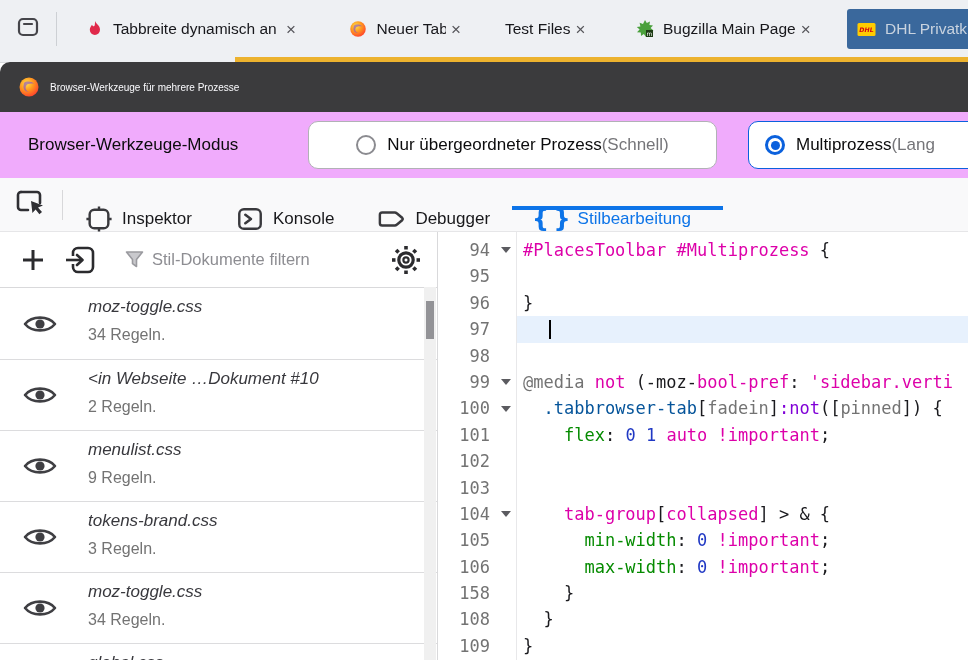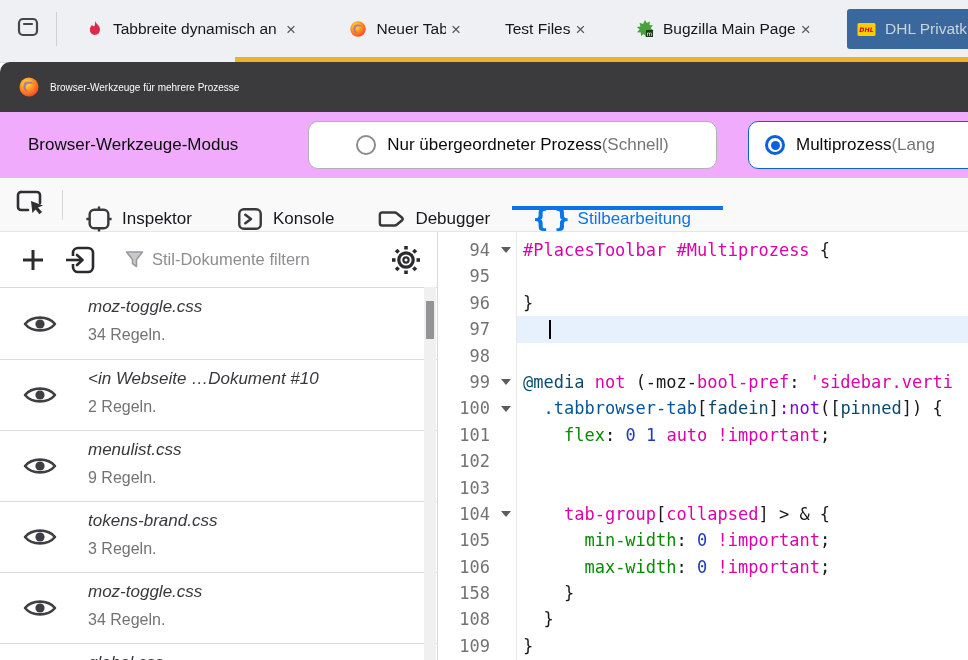--- a/index.html
+++ b/index.html
@@ -77,21 +77,21 @@
   #gutterline{position:absolute;left:78px;top:0;bottom:0;width:1px;background:#e8e8ea;}
   .cl{display:flex;height:26.4px;line-height:26.4px;font-family:"DejaVu Sans Mono","Liberation Mono",monospace;
       font-size:17px;}
   .cl .ln{width:52px;padding-right:6px;text-align:right;color:#737373;flex:0 0 auto;}
   .cl .fold{width:20px;flex:0 0 auto;display:flex;align-items:center;justify-content:center;}
   .cl .fold i{display:block;width:0;height:0;border-left:5px solid transparent;border-right:5px solid transparent;
               border-top:6.5px solid #5b5b60;}
   .cl .ltext{flex:1 1 auto;white-space:pre;padding-left:7px;color:#1a1a1e;overflow:hidden;}
   .cl.current .ltext{background:#e7f1fd;}
   .cursor{display:inline-block;width:2px;height:19px;background:#000;vertical-align:-4px;margin-left:26px;}
-  .tk-m{color:#dd00a9;} .tk-g{color:#058b00;} .tk-b{color:#0c4a6e;text-align:right;} .tk-c{color:#05549a;}
+  .tk-m{color:#dd00a9;} .tk-g{color:#058b00;} .tk-b{color:#737373;text-align:right;} .tk-c{color:#05549a;}
   .tk-p{color:#8000d7;} .tk-n{color:#2038c4;} .tk-t{color:#1a1a1e;}
 </style>
 </head>
 <body>
 
 <div id="tabstrip">
   <div class="tl-btn">
     <span>
       <svg width="24" height="24" viewBox="0 0 24 24">
           <rect x="3" y="4" width="18" height="16" rx="4" fill="none" stroke="#45454a" stroke-width="2.2"></rect>

